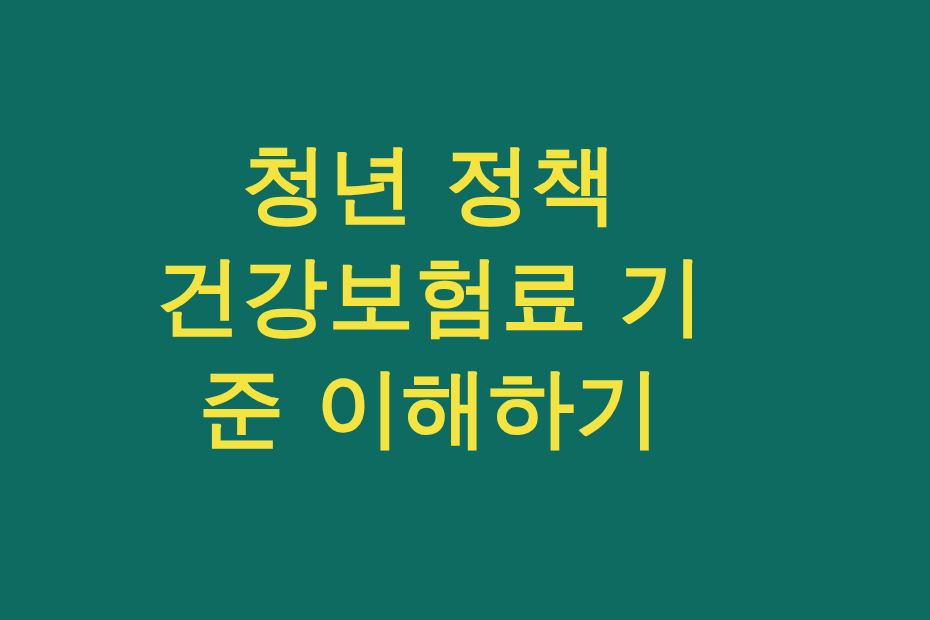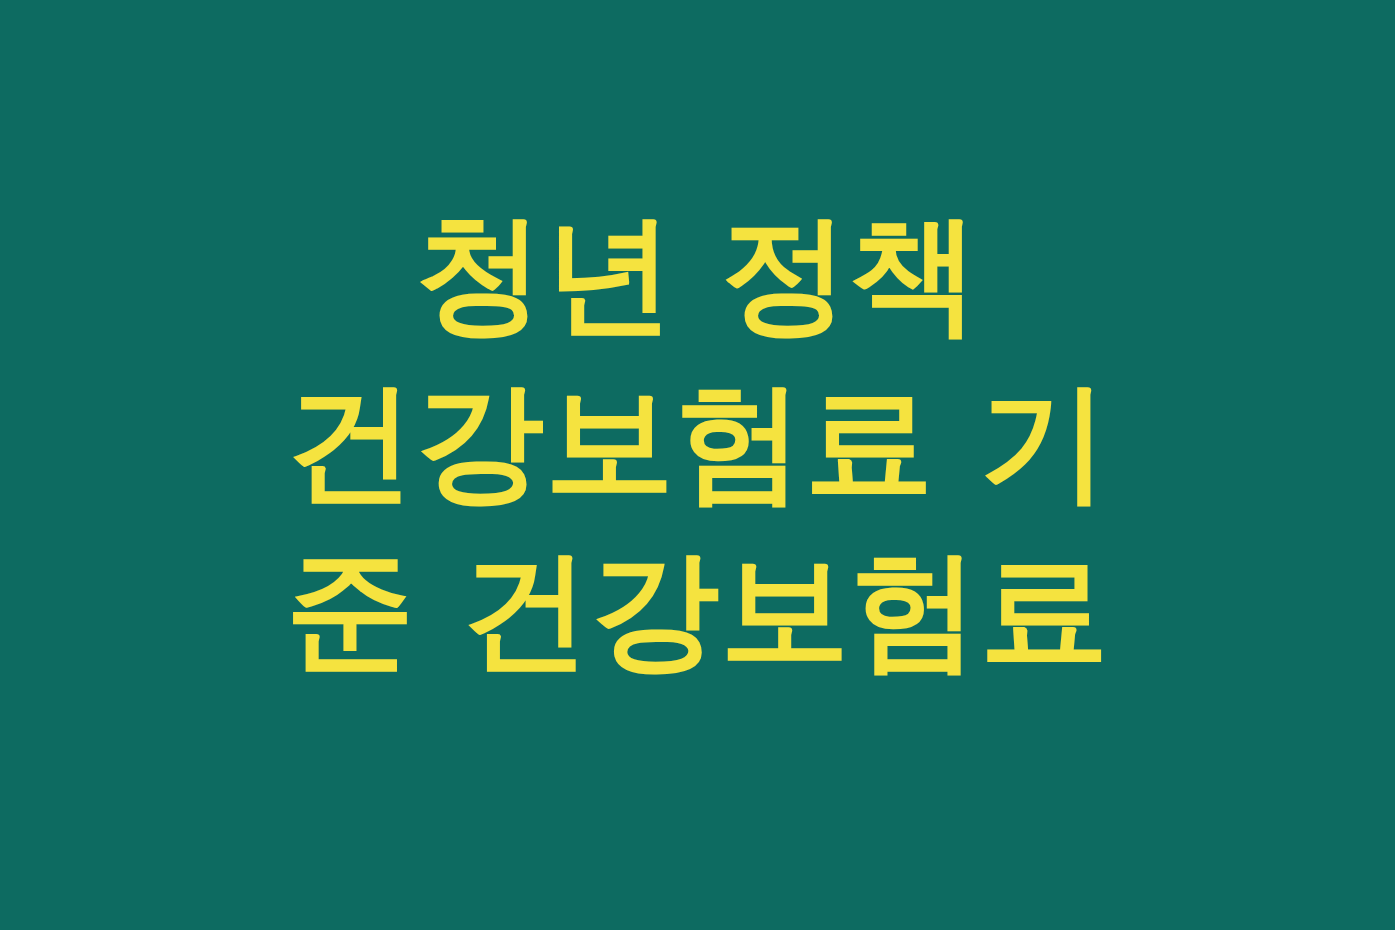--- a/index.html
+++ b/index.html
@@ -16,21 +16,20 @@
   }
 
   
   .title-card {
     position: relative;
     box-sizing: border-box;
     width: 930px;
     height: 620px;
     display: flex;
     align-items: center;
-    justify-content: center;
     background: #0D6B61;
     overflow: hidden;
   }
 
   
   .headline-block {
     position: relative;
     width: 860px;
     margin-top: -30px;       
     text-align: center;
@@ -63,17 +62,17 @@
   }
 </style>
 </head>
 <body>
 
 <div class="title-card" style="background: rgb(13, 107, 97);">
 
   <div class="headline-block">
     <h1 class="headline" style="color: rgb(245, 227, 63);">
       <span class="headline-line">청년 정책 건강보험료 기</span>
-      <span class="headline-line">준 건강보험료</span>
+      <span class="headline-line">준 이해하기</span>
     </h1>
   </div>
 
 </div>
 
 </body></html>

